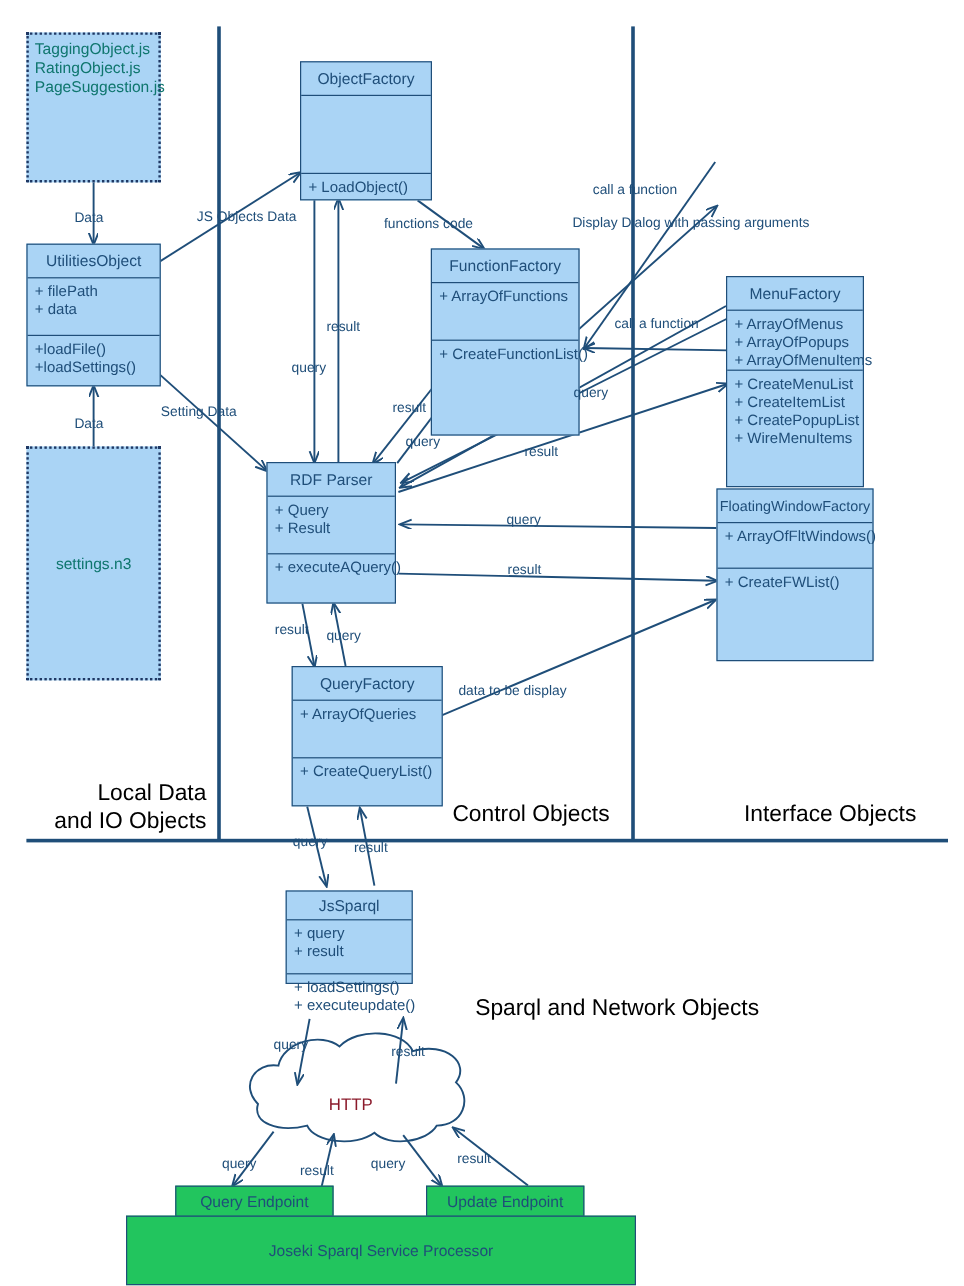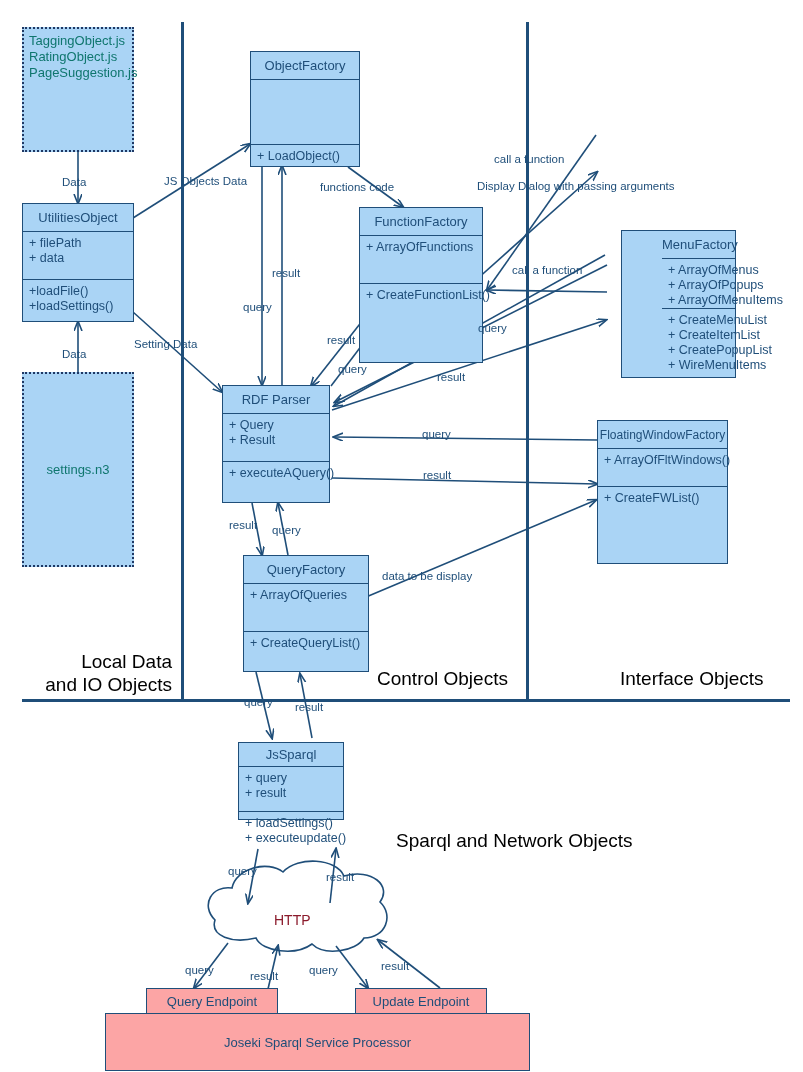--- a/index.html
+++ b/index.html
@@ -30,21 +30,21 @@
   .uml .ops{
     box-sizing:border-box;
     padding:4px 6px 0 6px;
     font-size:12.5px;line-height:15px;color:#1f4e79;
   }
   .uml .attrs div, .uml .ops div{white-space:nowrap;}
 
   
   .plain{
     position:absolute;
-    background:#fca5a5;
+    background:#22c55e;
     border:1.6px solid #1f4e79;
     box-sizing:border-box;
     color:#1f4e79;
     font-size:13px;
     display:flex;align-items:center;justify-content:center;
     text-align:center;
   }
 
   
   .dashed{
@@ -212,36 +212,36 @@
     <div class="hdr">QueryFactory</div>
     <div class="attrs" style="height:48px;">
       <div>+ ArrayOfQueries</div>
     </div>
     <div class="ops">
       <div>+ CreateQueryList()</div>
     </div>
   </div>
 
 
-  <div class="uml" style="left:621px;top:230px;width:115px;height:148px;padding-left:40px;">
+  <div class="uml" style="left:605px;top:230px;width:115px;height:176px;">
     <div class="hdr">MenuFactory</div>
     <div class="attrs" style="height:50px;">
       <div>+ ArrayOfMenus</div>
       <div>+ ArrayOfPopups</div>
       <div>+ ArrayOfMenuItems</div>
     </div>
     <div class="ops">
       <div>+ CreateMenuList</div>
       <div>+ CreateItemList</div>
       <div>+ CreatePopupList</div>
       <div>+ WireMenuItems</div>
     </div>
   </div>
 
-  <div class="uml" style="left:597px;top:420px;width:131px;height:144px;">
+  <div class="uml" style="left:597px;top:407px;width:131px;height:144px;">
     <div class="hdr" style="font-size:12px;">FloatingWindowFactory</div>
     <div class="attrs" style="height:38px;">
       <div>+ ArrayOfFltWindows()</div>
     </div>
     <div class="ops">
       <div>+ CreateFWList()</div>
     </div>
   </div>
 
   <div class="uml" style="left:238px;top:742px;width:106px;height:78px;">

